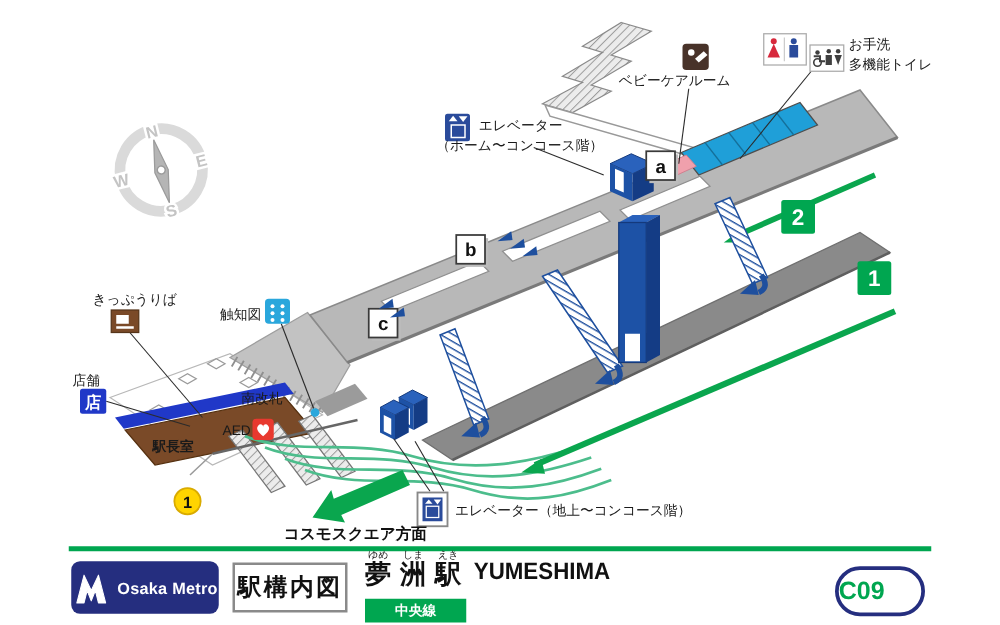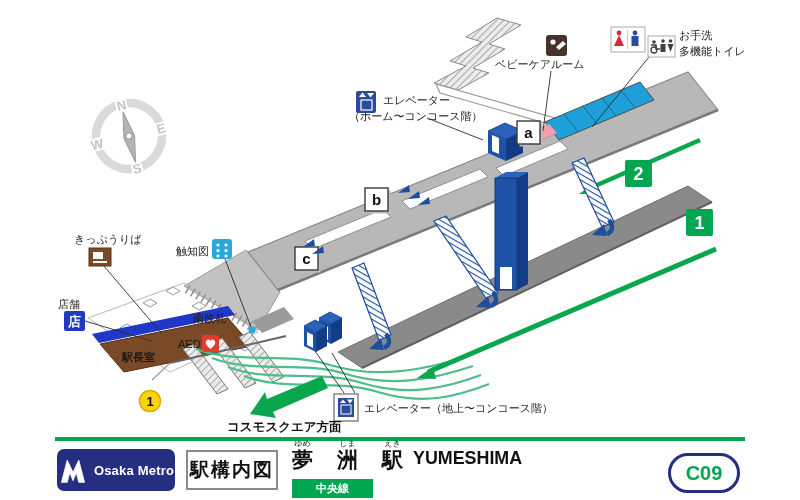--- a/index.html
+++ b/index.html
@@ -15,30 +15,30 @@
   
   .footer{position:absolute;left:0;top:437px;width:800px;height:63px;background:#fff;}
   .green-rule{position:absolute;left:55px;top:0;width:690px;height:4px;background:#00a650;}
   .logo{position:absolute;left:57px;top:12px;width:118px;height:42px;background:#252e7f;
         border-radius:7px;display:flex;align-items:center;justify-content:center;gap:6px;}
   .logo-text{color:#fff;font-weight:bold;font-size:13px;letter-spacing:.2px;}
   .map-title-box{position:absolute;left:186px;top:13px;width:88px;height:36px;background:#fff;
         border:2px solid #8a8a8a;display:flex;align-items:center;justify-content:center;}
   .map-title{font-size:19px;font-weight:bold;color:#111;letter-spacing:2px;}
   .station-block{position:absolute;left:292px;top:3px;display:flex;align-items:flex-end;gap:10px;}
-  .kanji-row{display:flex;gap:24px;}
+  .kanji-row{display:flex;gap:7px;}
   .ruby-col{display:inline-flex;flex-direction:column;align-items:center;line-height:1;}
   .furi{font-size:8px;color:#222;margin-bottom:1px;}
   .kanji{font-size:21px;font-weight:bold;color:#111;}
   .romaji{font-size:19px;font-weight:bold;color:#111;transform:scaleX(.94);transform-origin:left bottom;
           letter-spacing:0;padding-bottom:1px;}
   .line-badge{position:absolute;left:292px;top:42px;background:#00a650;color:#fff;
           font-size:11px;font-weight:bold;padding:2px 24px;}
   .code-pill{position:absolute;left:668px;top:16px;width:66px;height:34px;border:3.5px solid #252e7f;
-          border-radius:20px;background:#fff;display:flex;align-items:center;justify-content:center;}
+          border-radius:20px;background:#fff;display:flex;align-items:center;justify-content:flex-start;}
   .code-text{color:#00a650;font-size:20px;font-weight:bold;}
 </style>
 </head>
 <body>
 
 <div class="stage">
 
 <svg width="800" height="437" viewBox="0 0 800 437">
   <defs>
     <pattern id="hatch" width="5" height="5" patternUnits="userSpaceOnUse" patternTransform="rotate(45)">

